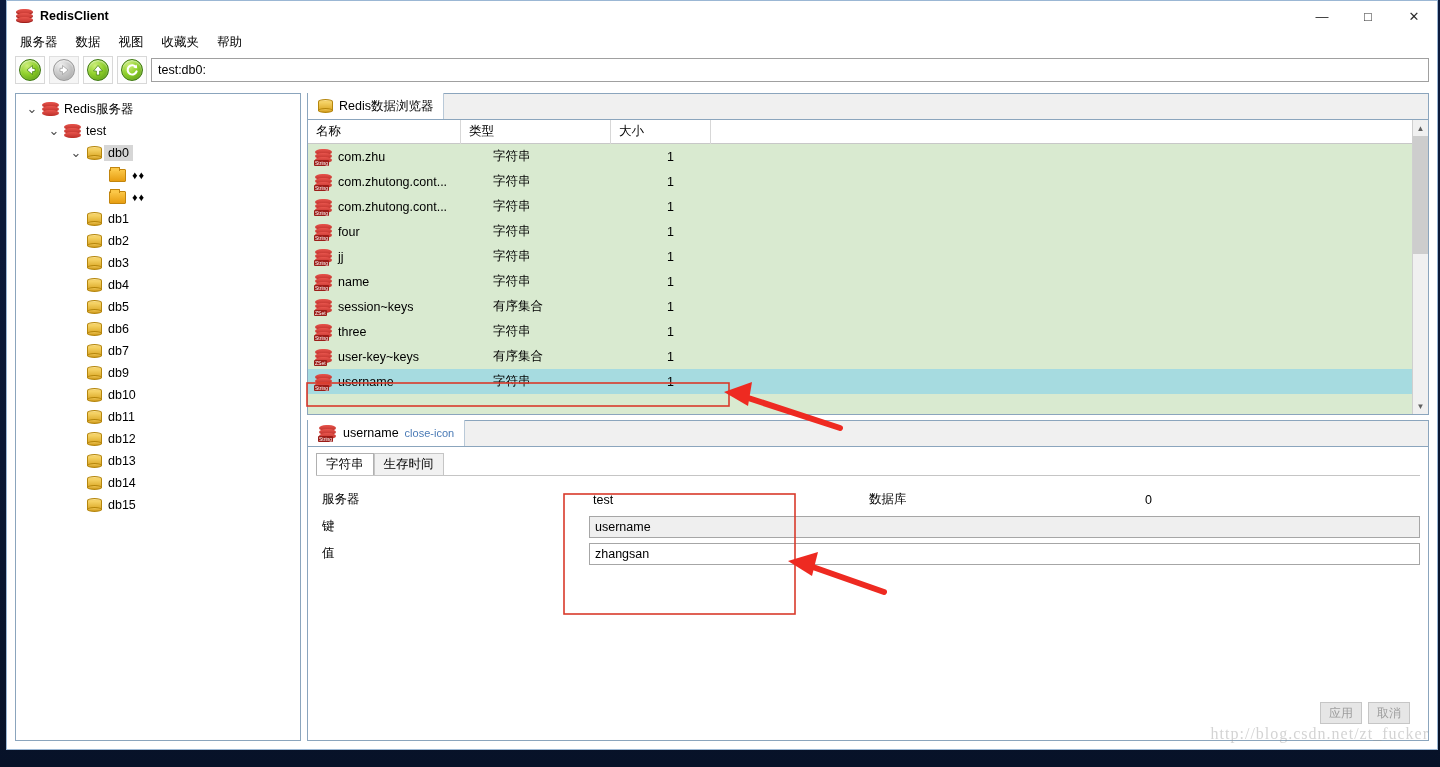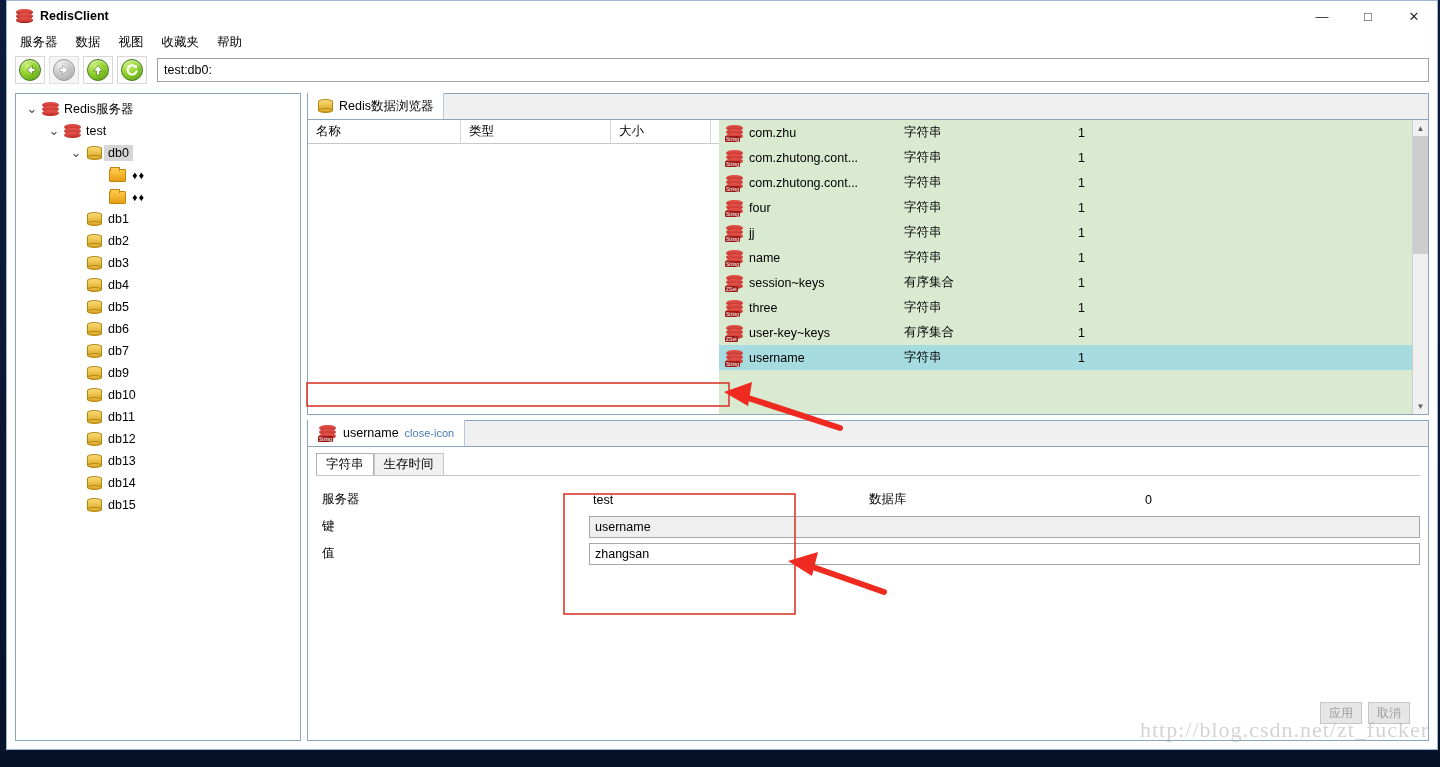--- a/index.html
+++ b/index.html
@@ -90,21 +90,21 @@
     box-shadow: inset 0 1px 2px rgba(255,255,255,.7);
   }
   .orb.disabled {
     background: radial-gradient(circle at 35% 28%, #f0f0f0 0%, #c9c9c9 45%, #a0a0a0 100%);
     border-color: #9a9a9a;
   }
   .orb svg { display: block; }
   .tb-btn.disabled { background: #f5f5f5; border-color: #e0e0e0; }
 
   .addressbar {
-    flex: 1 1 auto; height: 24px; margin-left: 6px;
+    flex: 1 1 auto; height: 24px; 
     border: 1px solid #a0a0a0;
     background: #fff;
     display: flex; align-items: center;
     padding: 0 6px;
     font-size: 12.5px; color: #000;
   }
 
   
   .content {
     flex: 1 1 auto;
@@ -203,21 +203,21 @@
   .tab {
     height: 26px; display: flex; align-items: center; gap: 6px;
     padding: 0 10px;
     font-size: 12.5px; color: #000;
     background: #ffffff;
     border-right: 1px solid #b9c9d8;
     cursor: default;
   }
 
   .grid-wrap { flex: 1 1 auto; display: flex; min-height: 0; }
-  .grid { flex: 1 1 auto; min-width: 0; display: flex; }
+  .grid { flex: 1 1 auto; min-width: 0; display: flex; flex-direction: column; }
   .grid-head {
     height: 24px; flex: 0 0 24px;
     display: flex; align-items: center;
     background: #ffffff;
     border-bottom: 1px solid #c8c8c8;
     font-size: 12.5px; color: #000;
   }
   .gh {
     height: 24px; display: flex; align-items: center;
     padding-left: 8px;
@@ -330,21 +330,21 @@
     color: #9d9d9d; font-size: 12px;
     display: flex; align-items: center; justify-content: center;
     padding: 0 8px; cursor: default;
   }
 
   
   .anno { position: absolute; pointer-events: none; }
   .watermark {
     position: absolute; right: 8px; bottom: 6px;
     font-family: "Liberation Serif", serif;
-    font-size: 22px; letter-spacing: 1px;
+    font-size: 16px; letter-spacing: 1px;
     color: rgba(150,150,150,.42);
     white-space: nowrap;
     pointer-events: none;
   }
 </style>
 </head>
 <body>
 
 <div class="window">
 

